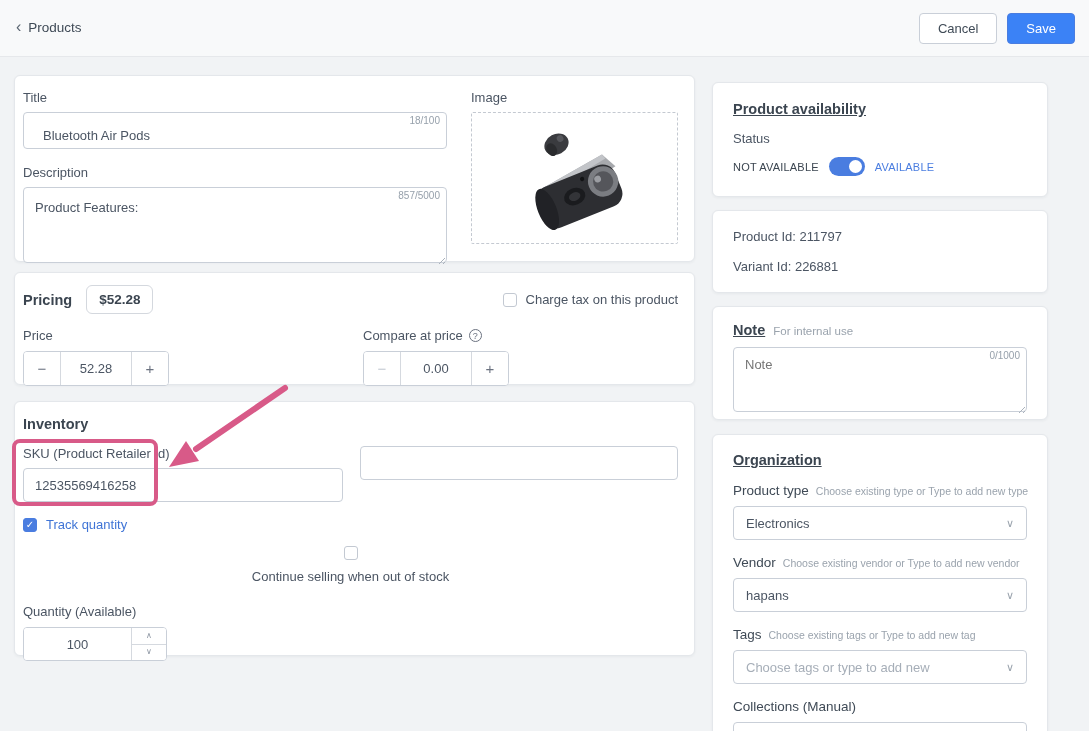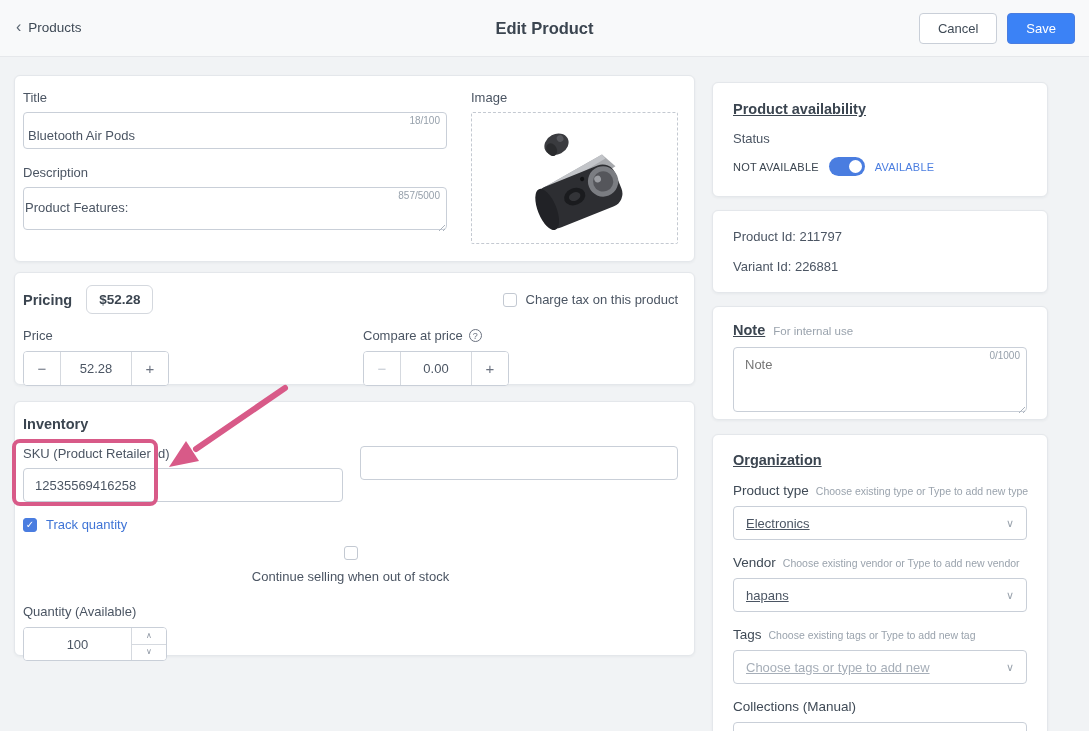--- a/index.html
+++ b/index.html
@@ -46,25 +46,25 @@
   .card-basic { padding:14px 16px 16px 8px; display:flex; gap:24px; margin-bottom:10px; height:187px; }
   .basic-left { flex:1; }
   .basic-right { width:207px; }
   .field-label { font-size:13px; color:#4b5563; margin-bottom:7px; }
   .field-wrap { position:relative; }
   .counter {
     position:absolute; top:3px; right:7px; font-size:10px; color:#96a0ab; pointer-events:none;
   }
   .text-input {
     width:100%; height:37px; border:1px solid #c9cfd8; border-radius:4px;
-    padding:10px 10px 0 4px; font-size:13px; color:#4b5563; font-family:inherit; background:#fff;
+    padding:10px 10px 0 19px; font-size:13px; color:#4b5563; font-family:inherit; background:#fff;
   }
   .textarea {
-    width:100%; height:43px; border:1px solid #c9cfd8; border-radius:4px;
-    padding:12px 10px 4px 1px; font-size:13px; color:#4b5563; font-family:inherit;
+    width:100%; height:76px; border:1px solid #c9cfd8; border-radius:4px;
+    padding:12px 10px 4px 11px; font-size:13px; color:#4b5563; font-family:inherit;
     resize:none; background:#fff;
   }
   .resize-handle {
     position:absolute; right:2px; bottom:2px; width:9px; height:9px;
     background:repeating-linear-gradient(135deg, transparent 0 2px, #aab2bc 2px 3px);
     clip-path:polygon(100% 0, 100% 100%, 0 100%);
   }
   .desc-group { margin-top:16px; }
   .image-box {
     margin-top:0; width:207px; height:132px;
@@ -156,40 +156,39 @@
 
   .card-org { padding:17px 20px 20px 20px; }
   .org-group { margin-top:15px; }
   .org-label-row { display:flex; align-items:baseline; gap:7px; margin-bottom:8px; flex-wrap:nowrap; }
   .org-label { font-size:13.5px; color:#3f4a56; white-space:nowrap; }
   .org-hint { font-size:10.5px; color:#9aa3ad; white-space:nowrap; }
   .select {
     height:34px; border:1px solid #c9cfd8; border-radius:4px; background:#fff;
     display:flex; align-items:center; padding:0 12px; cursor:pointer;
   }
-  .select .val { flex:1; font-size:13px; color:#4b5563;text-decoration:underline; }
+  .select .val { flex:1; font-size:13px; color:#4b5563; }
   .select .val.placeholder { color:#a6aeb8; }
   .select .chev { color:#9aa3ad; font-size:11px; }
 
   
   .annot-box {
     position:absolute; left:12px; top:439px; width:146px; height:67px;
     border:4px solid #d85a88; border-radius:8px; pointer-events:none; z-index:20;
   }
   .annot-arrow { position:absolute; left:0; top:0; width:1089px; height:731px; pointer-events:none; z-index:20; }
 </style>
 </head>
 <body>
 
 <div class="topbar">
   <div class="back-link">
     <span class="chev">‹</span>
     <span>Products</span>
   </div>
-  <div class="page-title">Edit Product</div>
   <div class="topbar-actions">
     <button class="btn btn-cancel">Cancel</button>
     <button class="btn btn-save">Save</button>
   </div>
 </div>
 
 <div class="main-col">
 
   <div class="card card-basic">
     <div class="basic-left">

